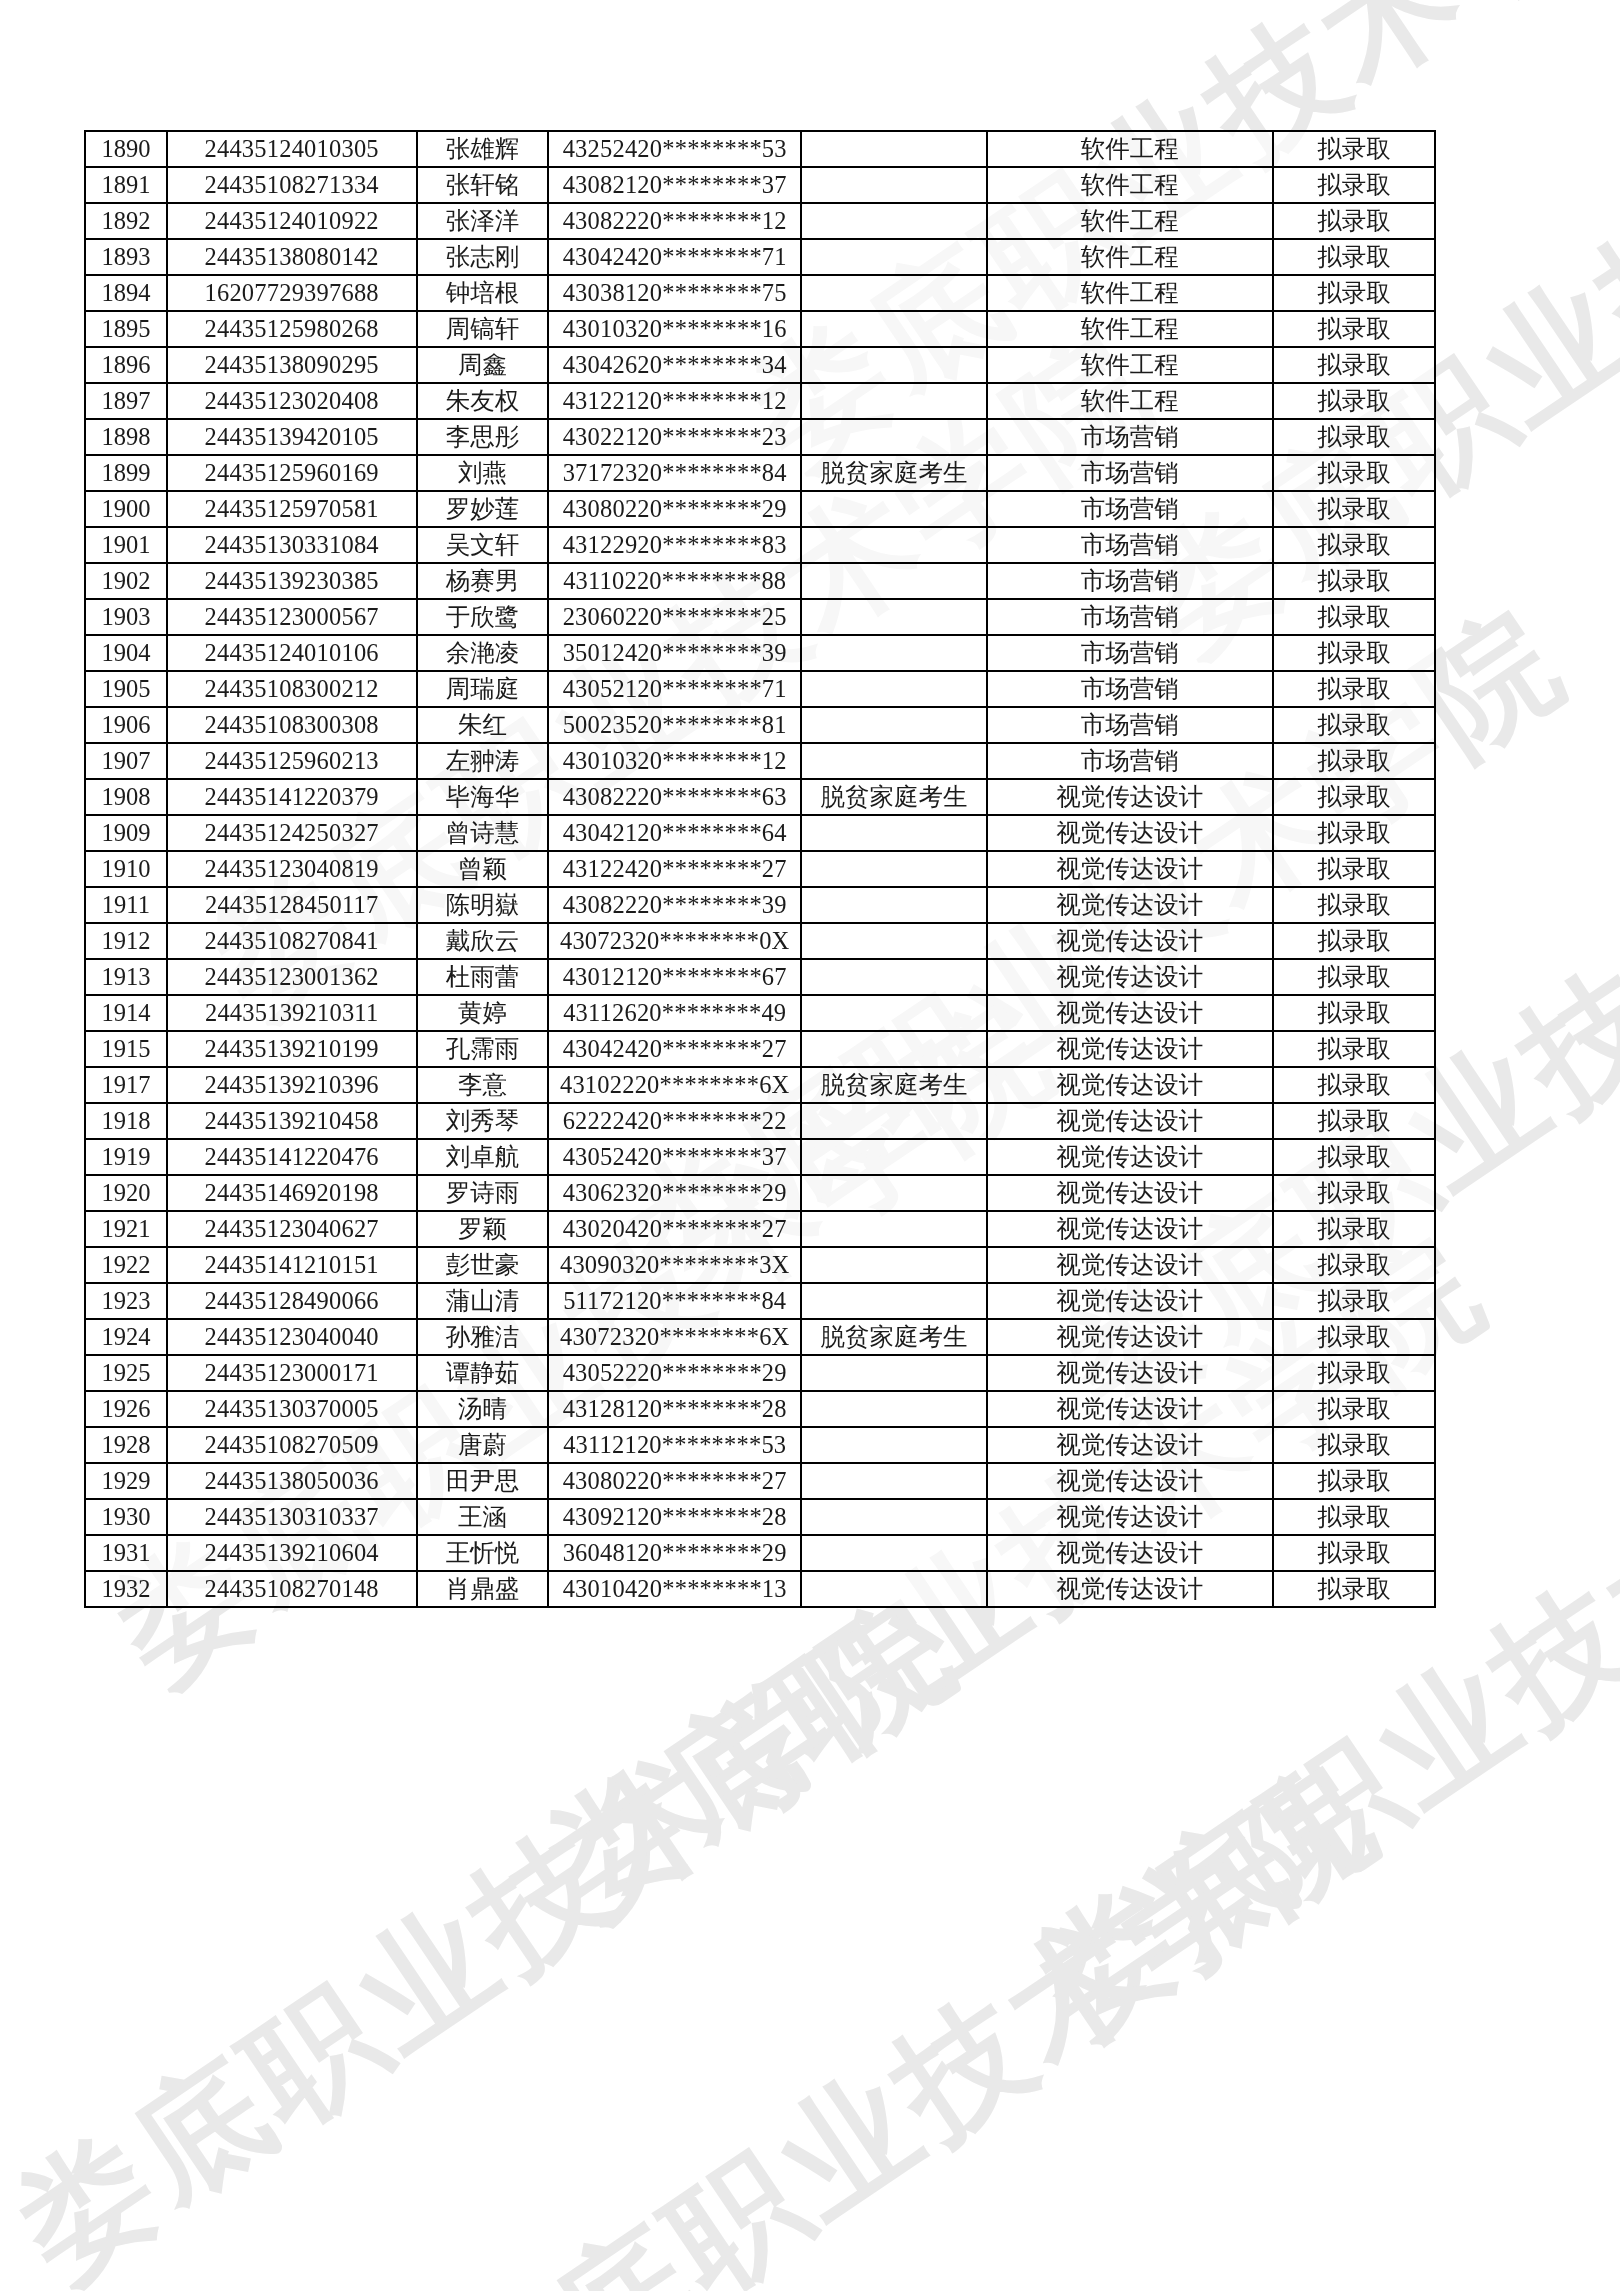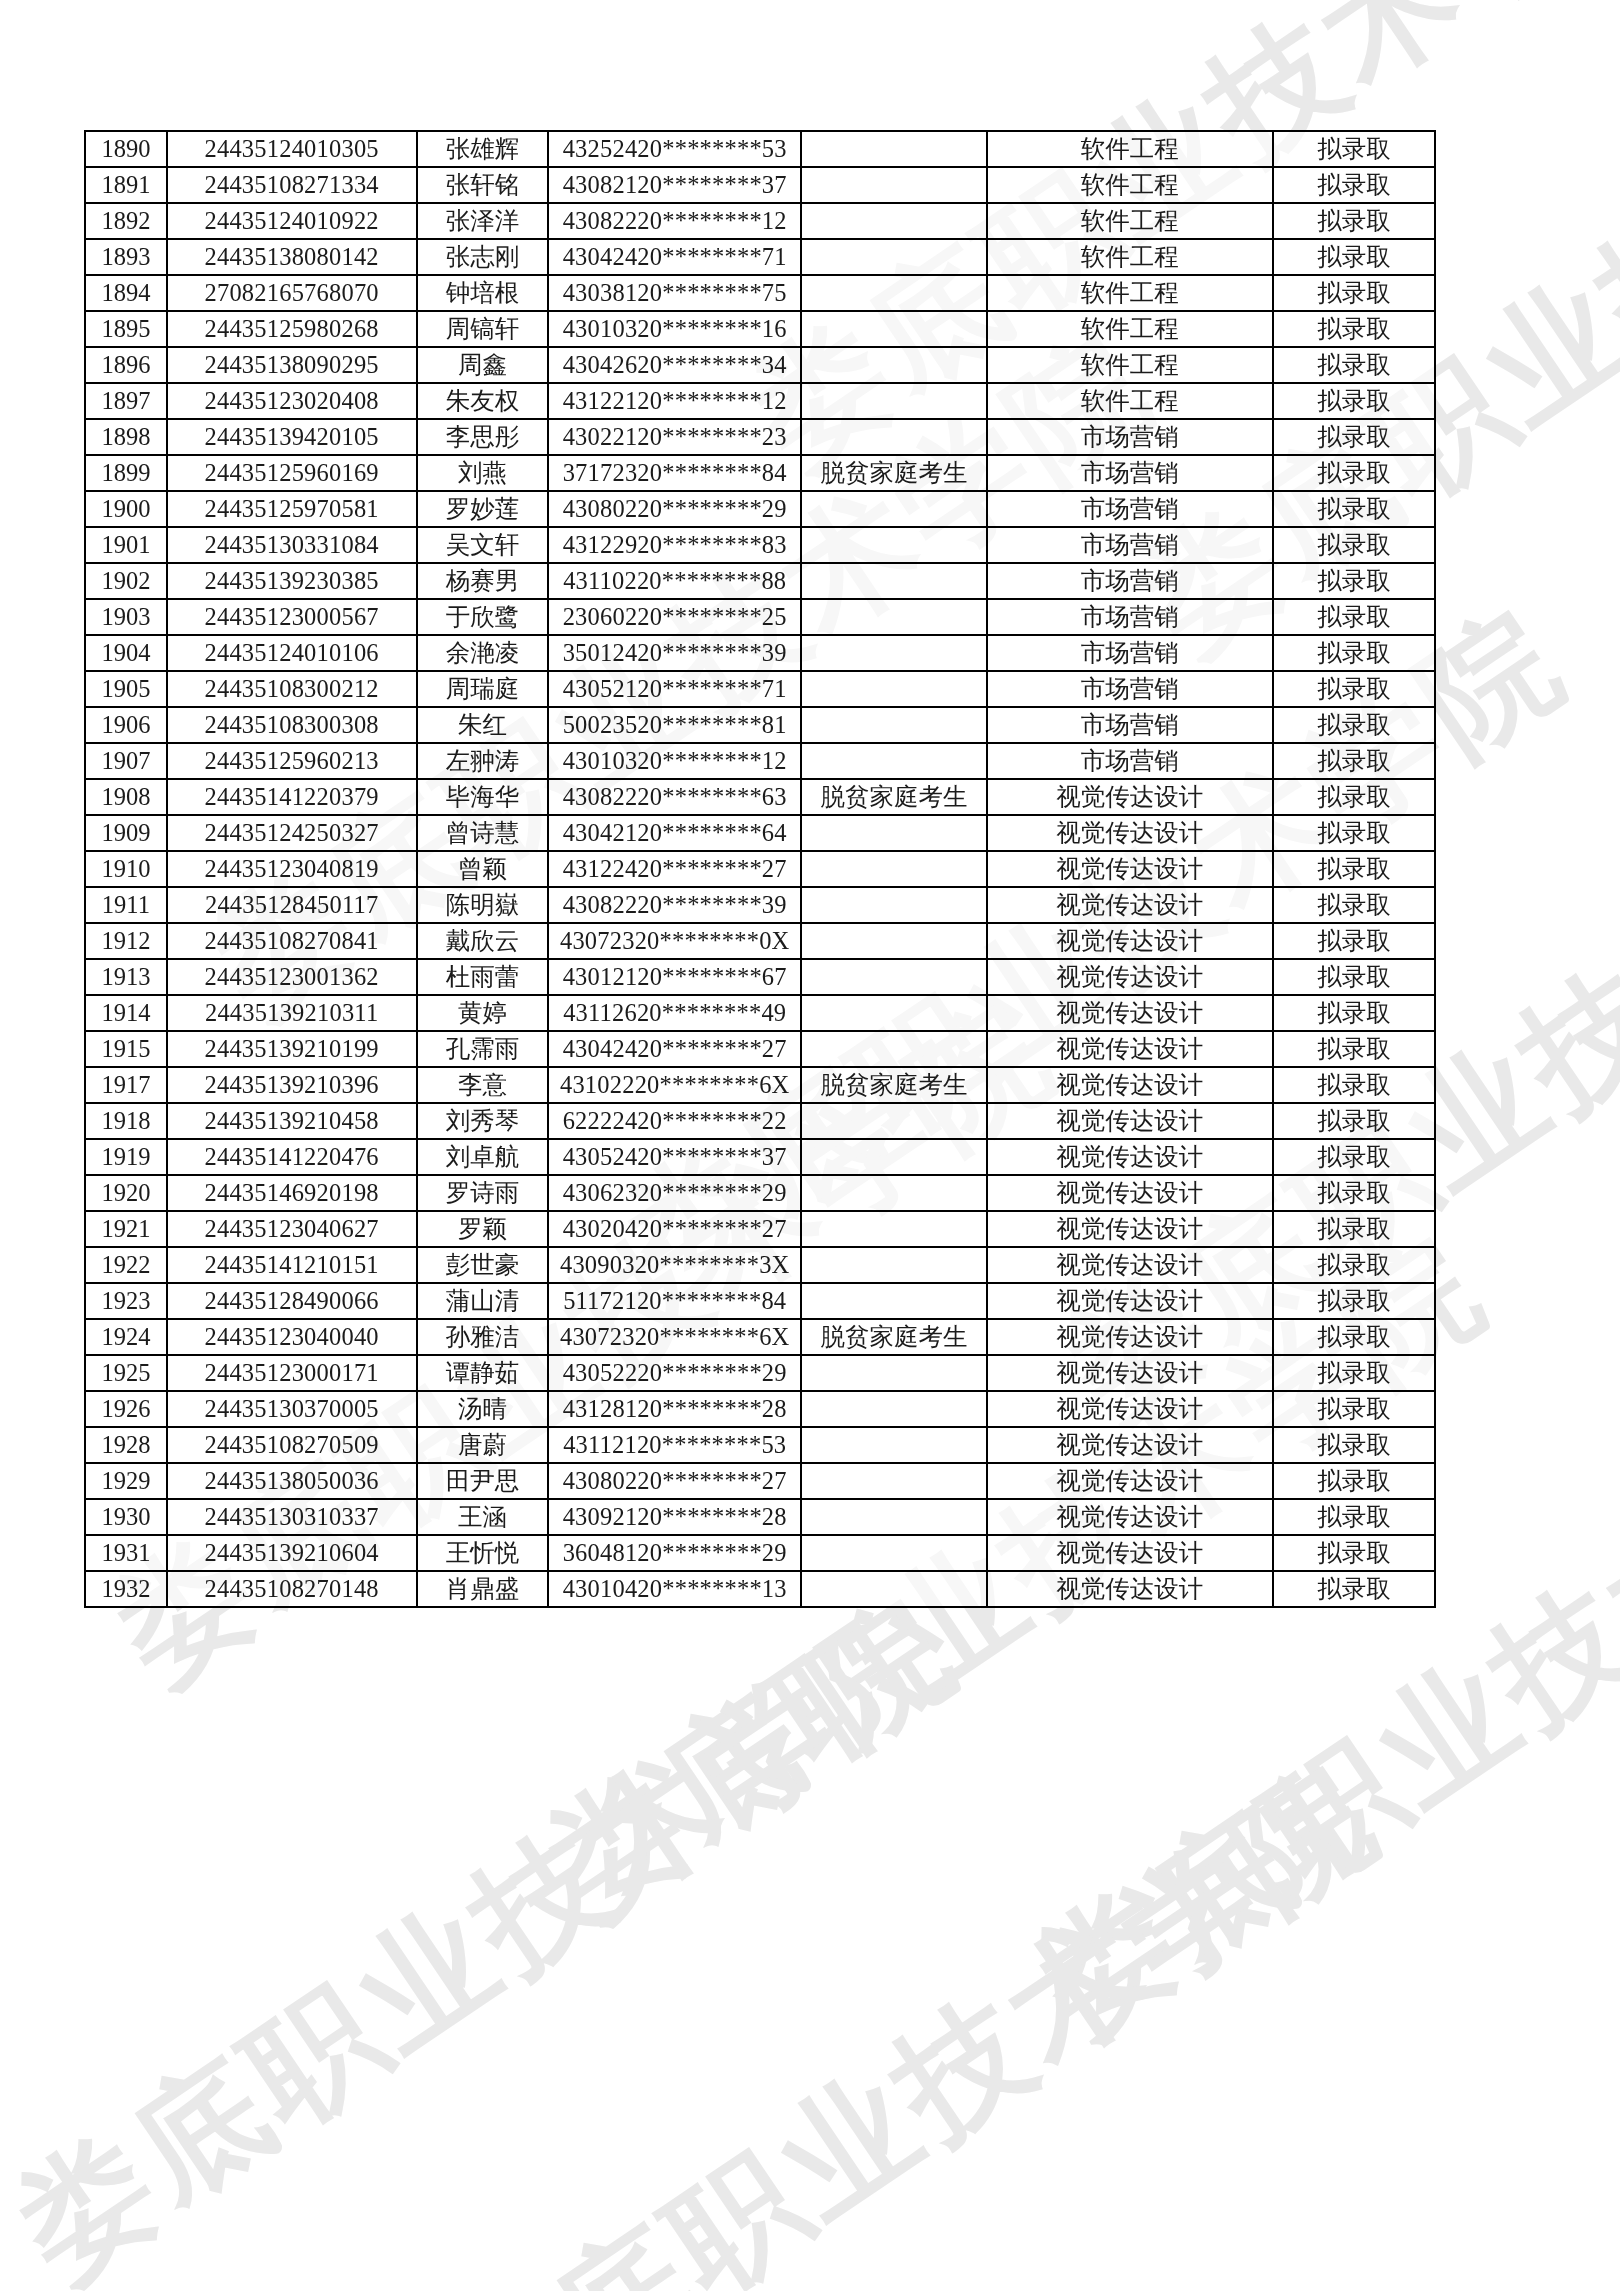--- a/index.html
+++ b/index.html
@@ -125,21 +125,21 @@
           <td class="c-seq">1893</td>
           <td class="c-exam">24435138080142</td>
           <td class="c-name">张志刚</td>
           <td class="c-idno">43042420********71</td>
           <td class="c-cat"></td>
           <td class="c-major">软件工程</td>
           <td class="c-stat">拟录取</td>
         </tr>
         <tr>
           <td class="c-seq">1894</td>
-          <td class="c-exam">27082165768070</td>
+          <td class="c-exam">16207729397688</td>
           <td class="c-name">钟培根</td>
           <td class="c-idno">43038120********75</td>
           <td class="c-cat"></td>
           <td class="c-major">软件工程</td>
           <td class="c-stat">拟录取</td>
         </tr>
         <tr>
           <td class="c-seq">1895</td>
           <td class="c-exam">24435125980268</td>
           <td class="c-name">周镐轩</td>

